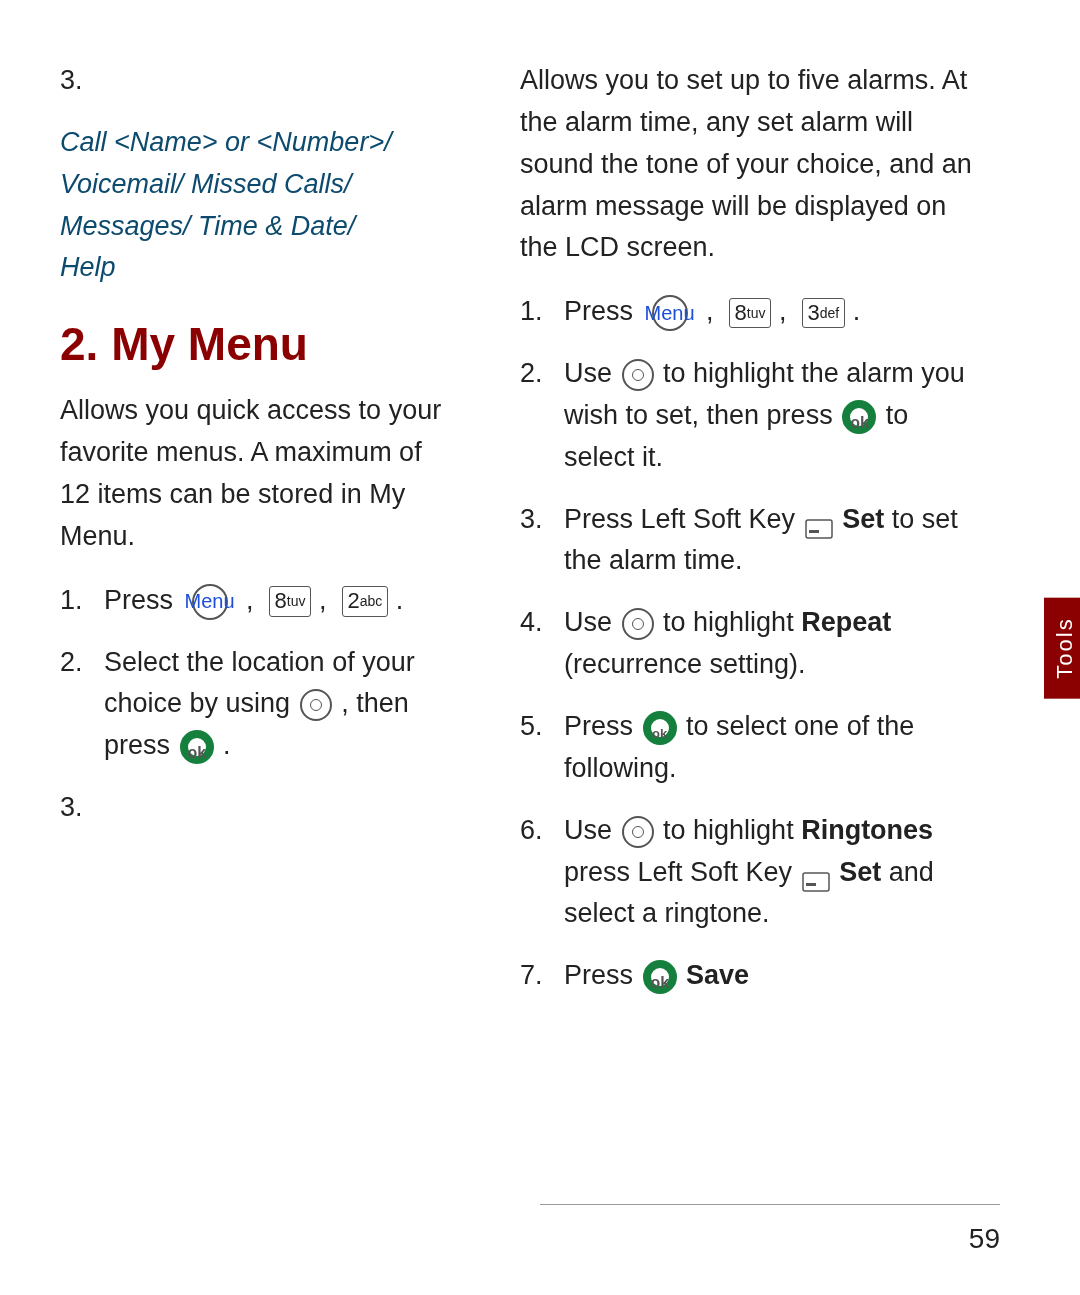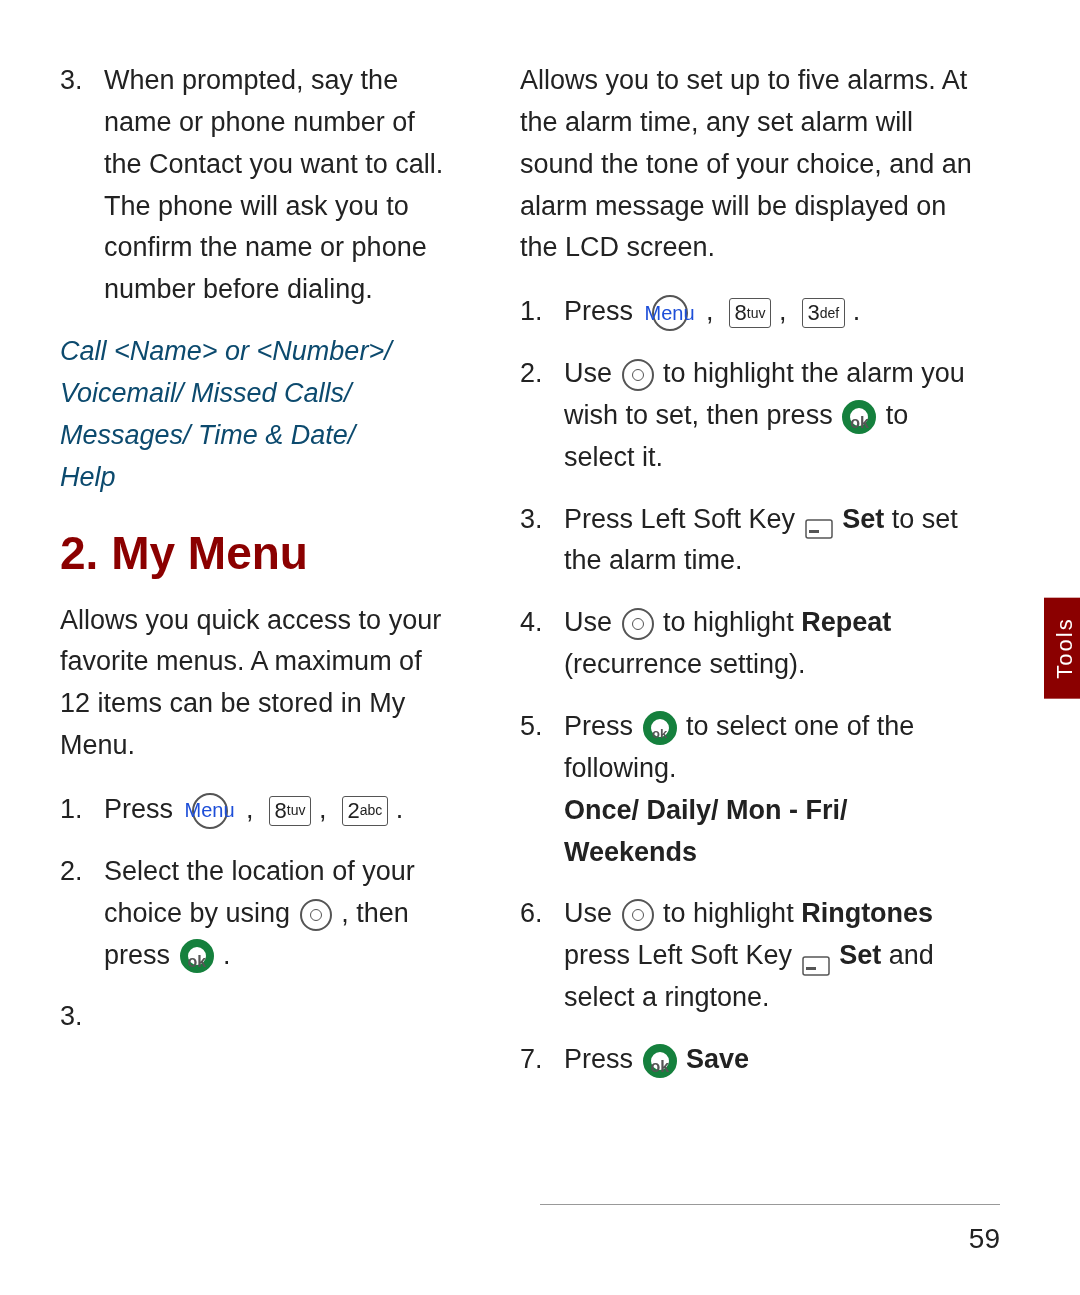--- a/index.html
+++ b/index.html
@@ -204,21 +204,20 @@
   </style>
 </head>
 <body>
 
 <div class="page-container">
 
   <div class="left-col">
 
     <div class="step">
       <span class="step-num">3.</span>
-      <span class="step-content">When prompted, say the name or phone number of the Contact you want to call. The phone will ask you to confirm the name or phone number before dialing.</span>
     </div>
 
     <div class="italic-block">
       Call &lt;Name&gt; or &lt;Number&gt;/<br>
       Voicemail/ Missed Calls/<br>
       Messages/ Time &amp; Date/<br>
       Help
     </div>
 
     <div class="section-title">2. My Menu</div>
@@ -303,21 +302,20 @@
         Use <span class="nav-circle"></span> to highlight <span class="bold-word">Repeat</span> (recurrence setting).
       </span>
     </div>
 
     <div class="step">
       <span class="step-num">5.</span>
       <span class="step-content">
         Press 
         <span class="ok-circle" style="font-size:13px;">ok</span>
         to select one of the following.<br>
-        <span class="bold-word">Once/ Daily/ Mon - Fri/ Weekends</span>
       </span>
     </div>
 
     <div class="step">
       <span class="step-num">6.</span>
       <span class="step-content">
         Use <span class="nav-circle"></span> to highlight <span class="bold-word">Ringtones</span> press Left Soft Key
         <span class="left-soft-key-icon">
           <svg viewBox="0 0 28 20" xmlns="http://www.w3.org/2000/svg">
             <rect x="1" y="1" width="26" height="18" rx="2" ry="2" stroke="#555" stroke-width="1.5" fill="white"></rect>

